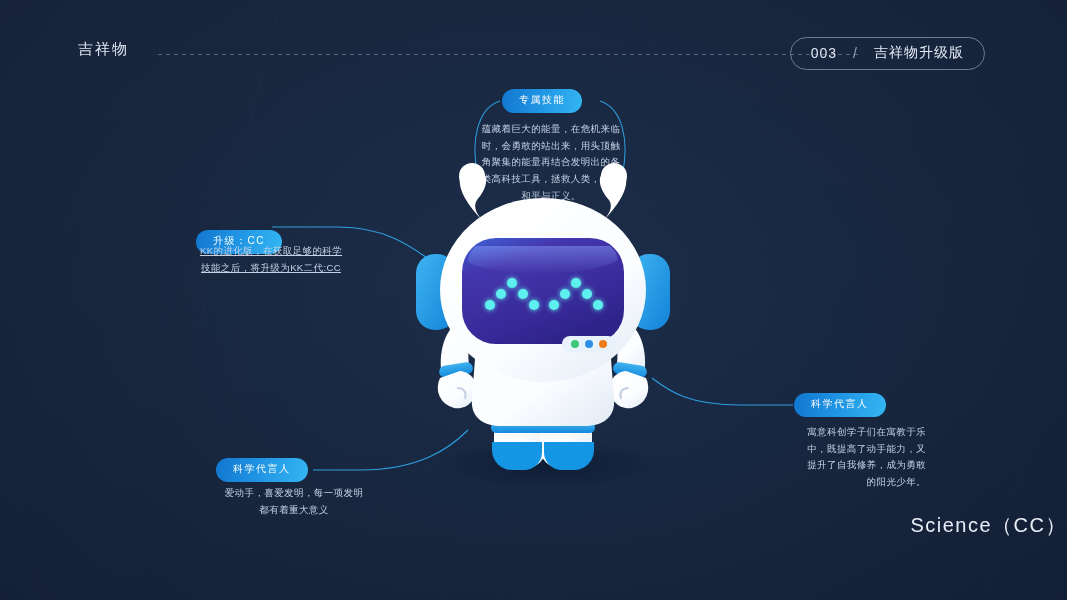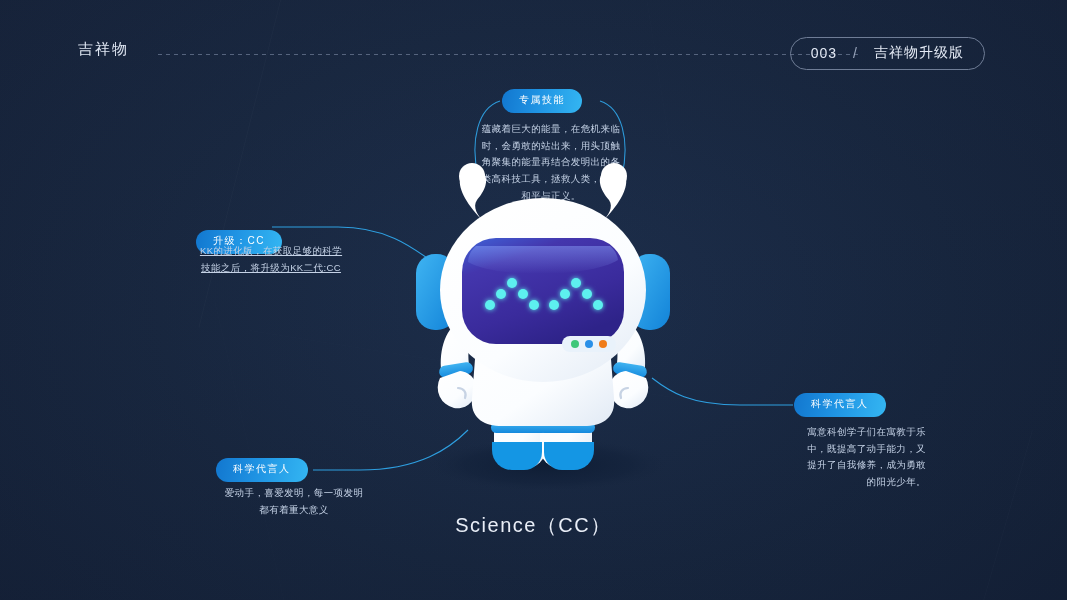--- a/index.html
+++ b/index.html
@@ -53,21 +53,21 @@
     letter-spacing:.4px; width:150px;
   }
   .blurb.ctr { text-align:center; }
   .blurb.rt  { text-align:right; }
 
   svg.lines { position:absolute; inset:0; width:1067px; height:600px; pointer-events:none; }
 
   
   #mascot { position:absolute; left:398px; top:150px; width:290px; height:350px; }
   .caption {
-    position:absolute; left:0; right:0; top:512px; text-align:center;
+    position:absolute; left:0; right:0; top:512px; text-align:right;
     color:#e9eef7; font-size:20px; letter-spacing:1.5px;
   }
 </style>
 </head>
 <body>
 
 <div id="stage">
 
   <div class="diag d1"></div>
   <div class="diag d2"></div>

